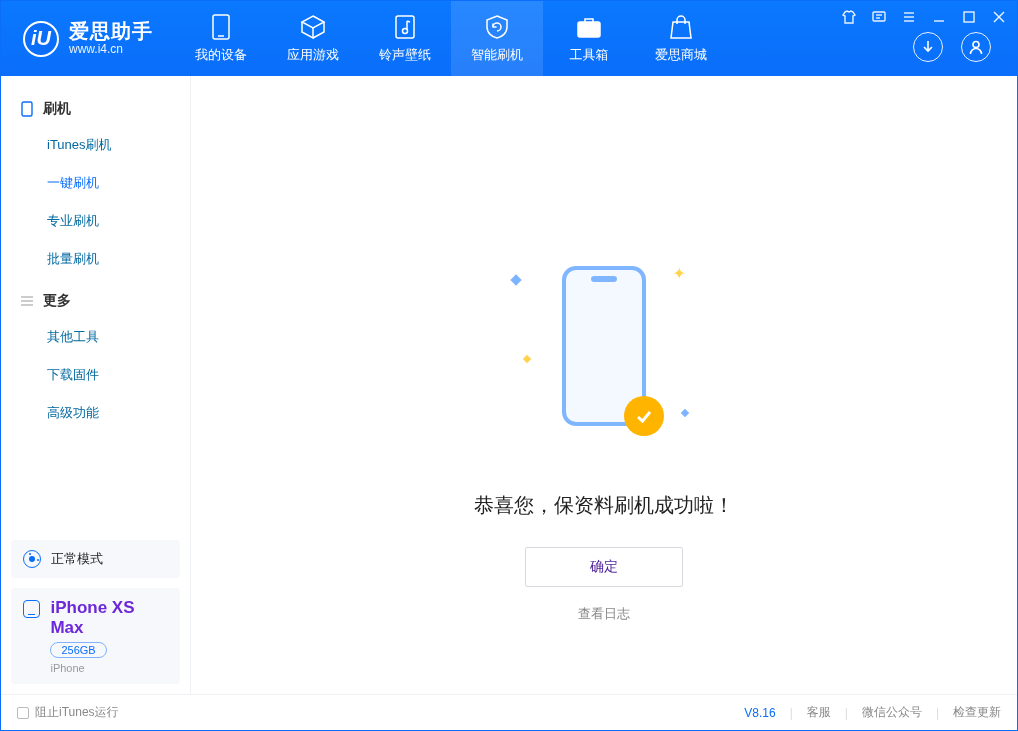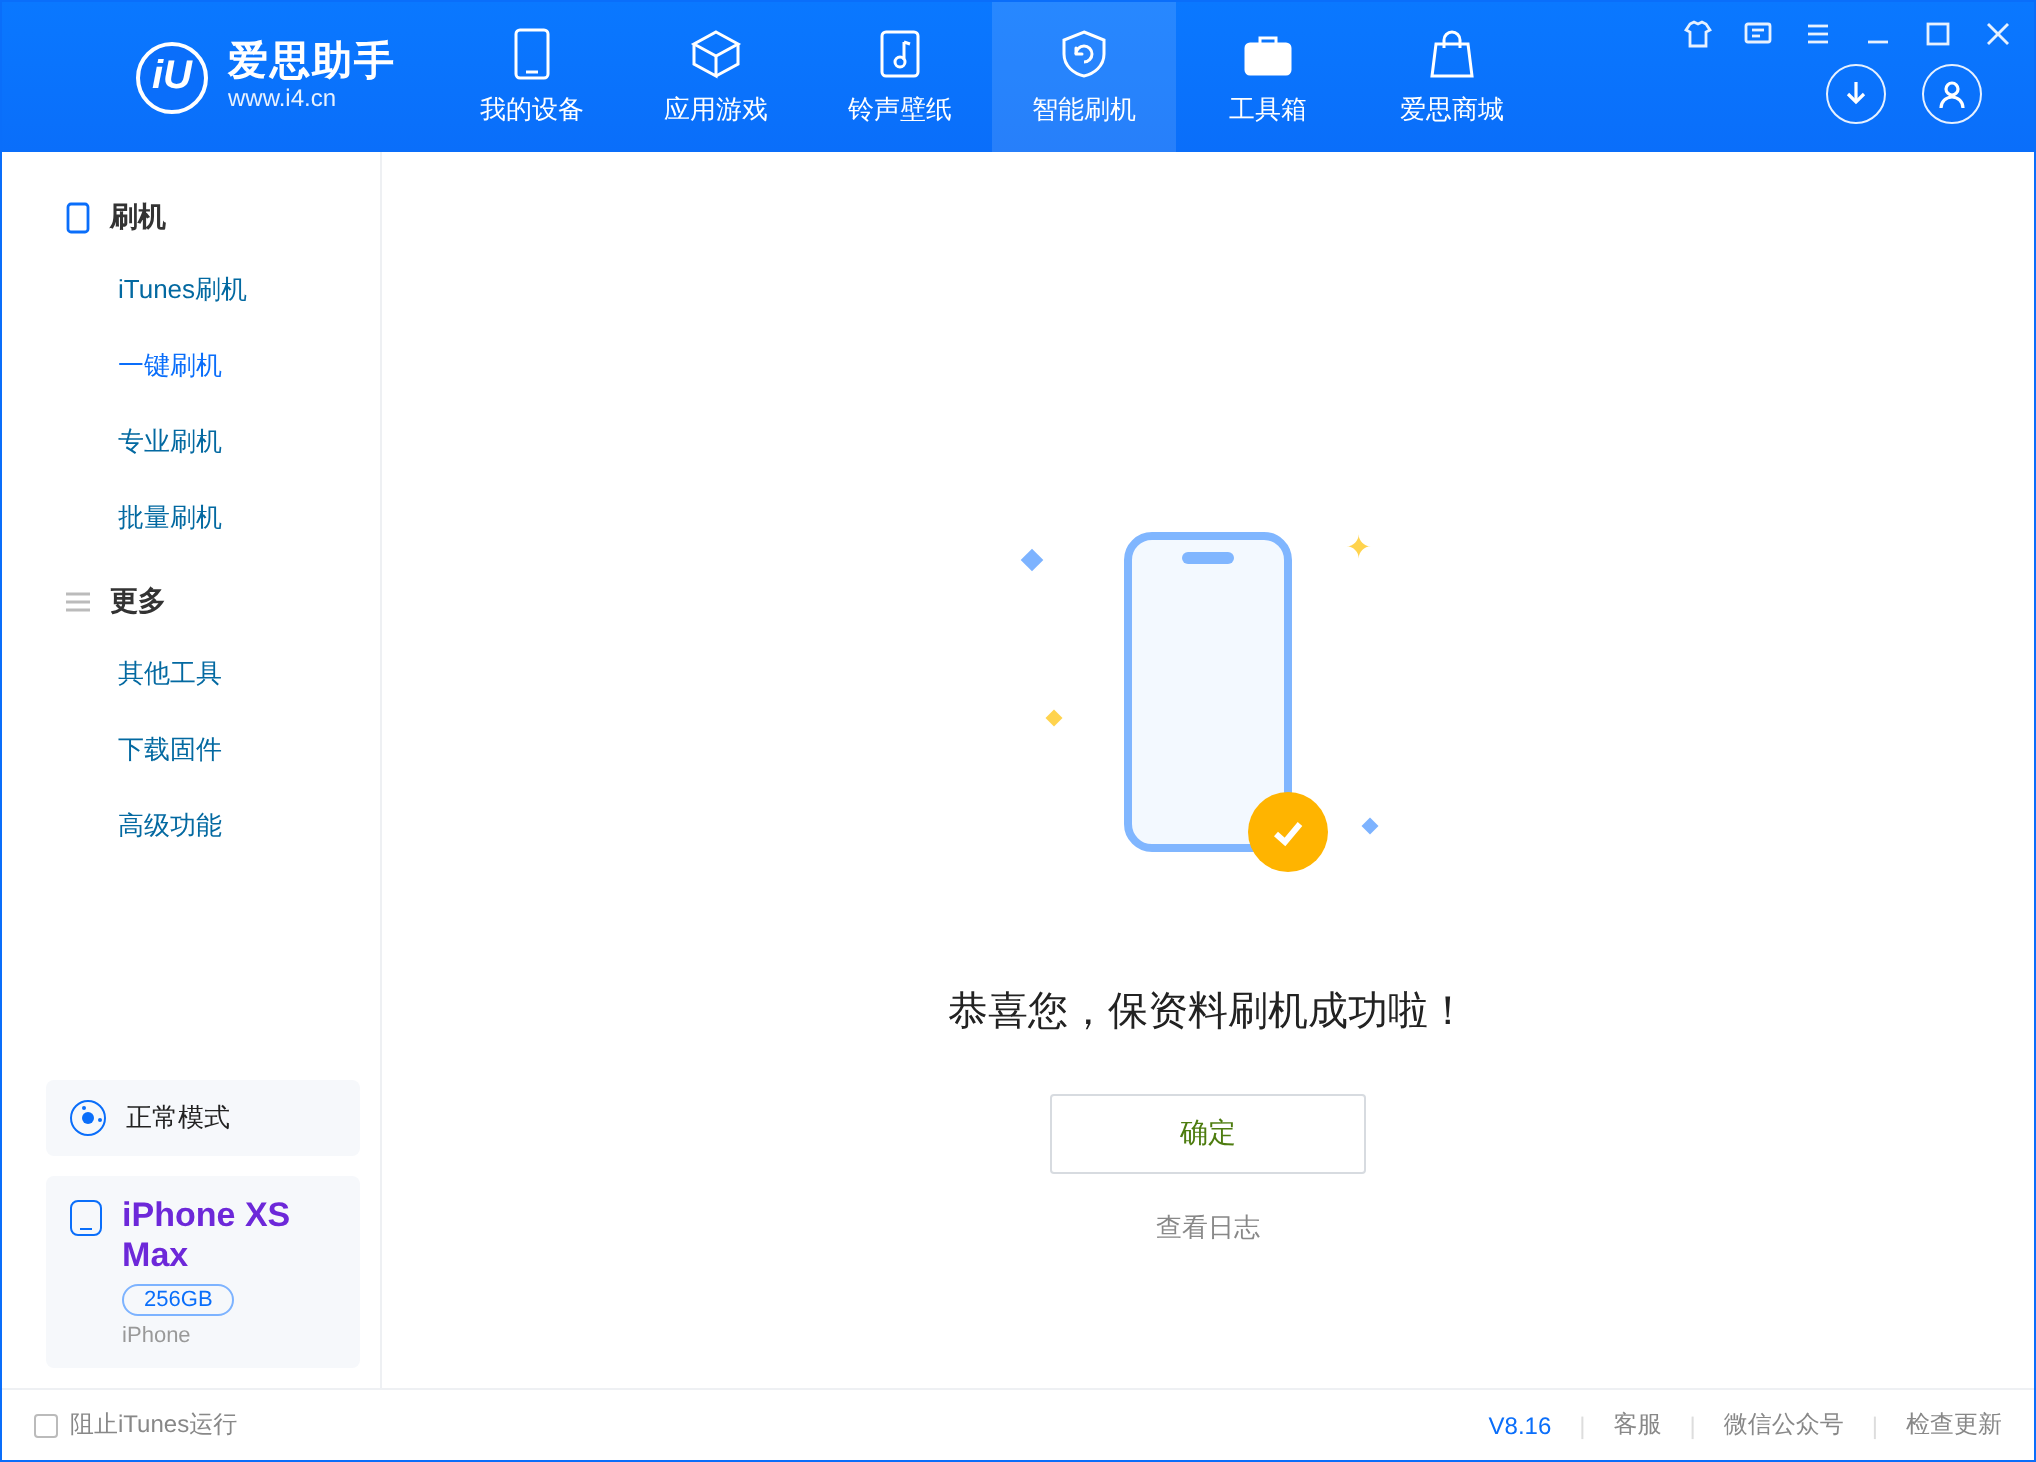--- a/index.html
+++ b/index.html
@@ -1,37 +1,37 @@
 <!DOCTYPE html>
 <html><head>
 <meta charset="utf-8">
 <style>
   * { margin: 0; padding: 0; box-sizing: border-box; }
   body { font-family: "Microsoft YaHei", "PingFang SC", sans-serif; background: #fff; }
   .window { width: 1018px; height: 731px; border: 1px solid #0a6efa; display: flex; flex-direction: column; background: #fff; position: relative; }
   .titlebar { height: 75px; background: linear-gradient(to bottom, #0a78ff, #0a6efa); display: flex; align-items: stretch; color: #fff; }
   .logo-block { display: flex; align-items: center; padding: 0 22px; gap: 10px; }
-  .logo-circle { width: 36px; height: 36px; border: 2.5px solid #fff; border-radius: 50%; display: flex; align-items: center; justify-content: center; font-size: 20px; font-weight: 700; font-style: italic; background: #0a6efa; margin-left: 45px; }
+  .logo-circle { width: 36px; height: 36px; border: 2.5px solid #fff; border-radius: 50%; display: flex; align-items: center; justify-content: center; font-size: 20px; font-weight: 700; font-style: italic; background: #0a6efa; }
   .logo-text { display: flex; flex-direction: column; line-height: 1.15; }
   .logo-text .t1 { font-size: 20px; font-weight: 600; letter-spacing: 1px; }
   .logo-text .t2 { font-size: 12px; opacity: .9; }
   .tabs { display: flex; }
   .tab { width: 92px; display: flex; flex-direction: column; align-items: center; justify-content: center; gap: 6px; cursor: pointer; font-size: 13px; }
   .tab.active { background: rgba(255,255,255,.12); }
   .tab .ticon { width: 26px; height: 26px; display: flex; align-items: center; justify-content: center; }
   .tab .ticon svg { stroke: #fff; fill: none; stroke-width: 1.5; }
   .titlebar-spacer { flex: 1; }
   .win-controls { display: flex; align-items: flex-start; padding: 8px 10px 0 0; gap: 14px; }
   .win-controls .wc { width: 16px; height: 16px; cursor: pointer; display: flex; align-items: center; justify-content: center; color: #fff; opacity: .9; }
   .win-controls .wc svg { stroke: #fff; fill: none; stroke-width: 1.4; }
   .right-actions { display: flex; align-items: center; gap: 18px; padding-right: 26px; }
   .ract { width: 30px; height: 30px; border: 1.5px solid rgba(255,255,255,.9); border-radius: 50%; display: flex; align-items: center; justify-content: center; cursor: pointer; }
   .ract svg { stroke: #fff; fill: none; stroke-width: 1.6; }
   .body { flex: 1; display: flex; min-height: 0; }
-  .sidebar { width: 190px; border-right: 1px solid #eef0f3; display: flex; flex-direction: column; padding-top: 16px; padding-left: 12px; }
+  .sidebar { width: 190px; border-right: 1px solid #eef0f3; display: flex; flex-direction: column; padding-top: 16px; }
   .sb-section { padding: 0 0 6px 0; }
   .sb-head { display: flex; align-items: center; gap: 8px; padding: 8px 18px; font-size: 14px; color: #333; font-weight: 600; }
   .sb-head .hicon { width: 16px; height: 16px; display: flex; align-items: center; justify-content: center; }
   .sb-item { padding: 10px 18px 10px 46px; font-size: 13px; color: #0369a1; cursor: pointer; }
   .sb-item.active { color: #0a6efa; }
   .sb-spacer { flex: 1; }
   .device-card { margin: 0 10px 10px 10px; background: #f6f8fb; border-radius: 4px; padding: 10px 12px; display: flex; align-items: center; gap: 10px; }
   .dc-mode .mode-dot { width: 18px; height: 18px; border: 1.5px solid #0a6efa; border-radius: 50%; position: relative; }
   .dc-mode .mode-dot::after { content:""; position:absolute; width:6px; height:6px; background:#0a6efa; border-radius:50%; left:5px; top:5px; box-shadow: -2px -5px 0 -2px #0a6efa, 6px 1px 0 -2px #0a6efa; }
   .dc-mode-label { font-size: 13px; color: #222; }
@@ -49,21 +49,21 @@
   .phone-illus { position: relative; width: 240px; height: 220px; display:flex; align-items:center; justify-content:center; }
   .phone-body { width: 84px; height: 160px; border: 4px solid #80b6ff; border-radius: 14px; background: #f3f9ff; position: relative; }
   .phone-body::before { content:""; position:absolute; top:6px; left:50%; transform:translateX(-50%); width:26px; height:6px; background:#80b6ff; border-radius:3px; }
   .check-badge { position:absolute; right: -18px; bottom: -10px; width: 40px; height: 40px; background:#ffb400; border-radius:50%; display:flex; align-items:center; justify-content:center; }
   .check-badge svg { stroke:#fff; stroke-width:3; fill:none; }
   .sparkle { position:absolute; color:#ffd34d; }
   .diamond { position:absolute; width:8px; height:8px; transform:rotate(45deg); }
   .diamond.blue { background:#7db3ff; }
   .diamond.orange { background:#ffd34d; }
   .success-text { margin-top: 36px; font-size: 20px; color: #222; font-weight: 500; }
-  .ok-btn { margin-top: 28px; border: 1px solid #d7dbe0; background:#fff; padding: 10px 64px; font-size: 14px; color:#4d7c0f; cursor: pointer; border-radius:2px; }
+  .ok-btn { margin-top: 28px; border: 1px solid #d7dbe0; background:#fff; padding: 10px 64px; font-size: 14px; color:#4c1d95; cursor: pointer; border-radius:2px; }
   .view-log { margin-top: 18px; font-size: 13px; color: #888; cursor: pointer; }
   .statusbar { height: 36px; border-top: 1px solid #eef0f3; display: flex; align-items: center; font-size: 12px; color: #888; padding: 0 16px; gap: 10px; }
   .sb-left { display:flex; align-items:center; gap:6px; }
   .sb-left .chk { width: 12px; height: 12px; border: 1px solid #bbb; border-radius:2px; }
   .sb-right { margin-left: auto; display: flex; align-items: center; gap: 14px; color:#888; }
   .sb-right .ver { color:#0a6efa; }
   .sb-right .sep { color:#ddd; }
   .sb-right .lnk { cursor:pointer; }
 </style>
 </head>

